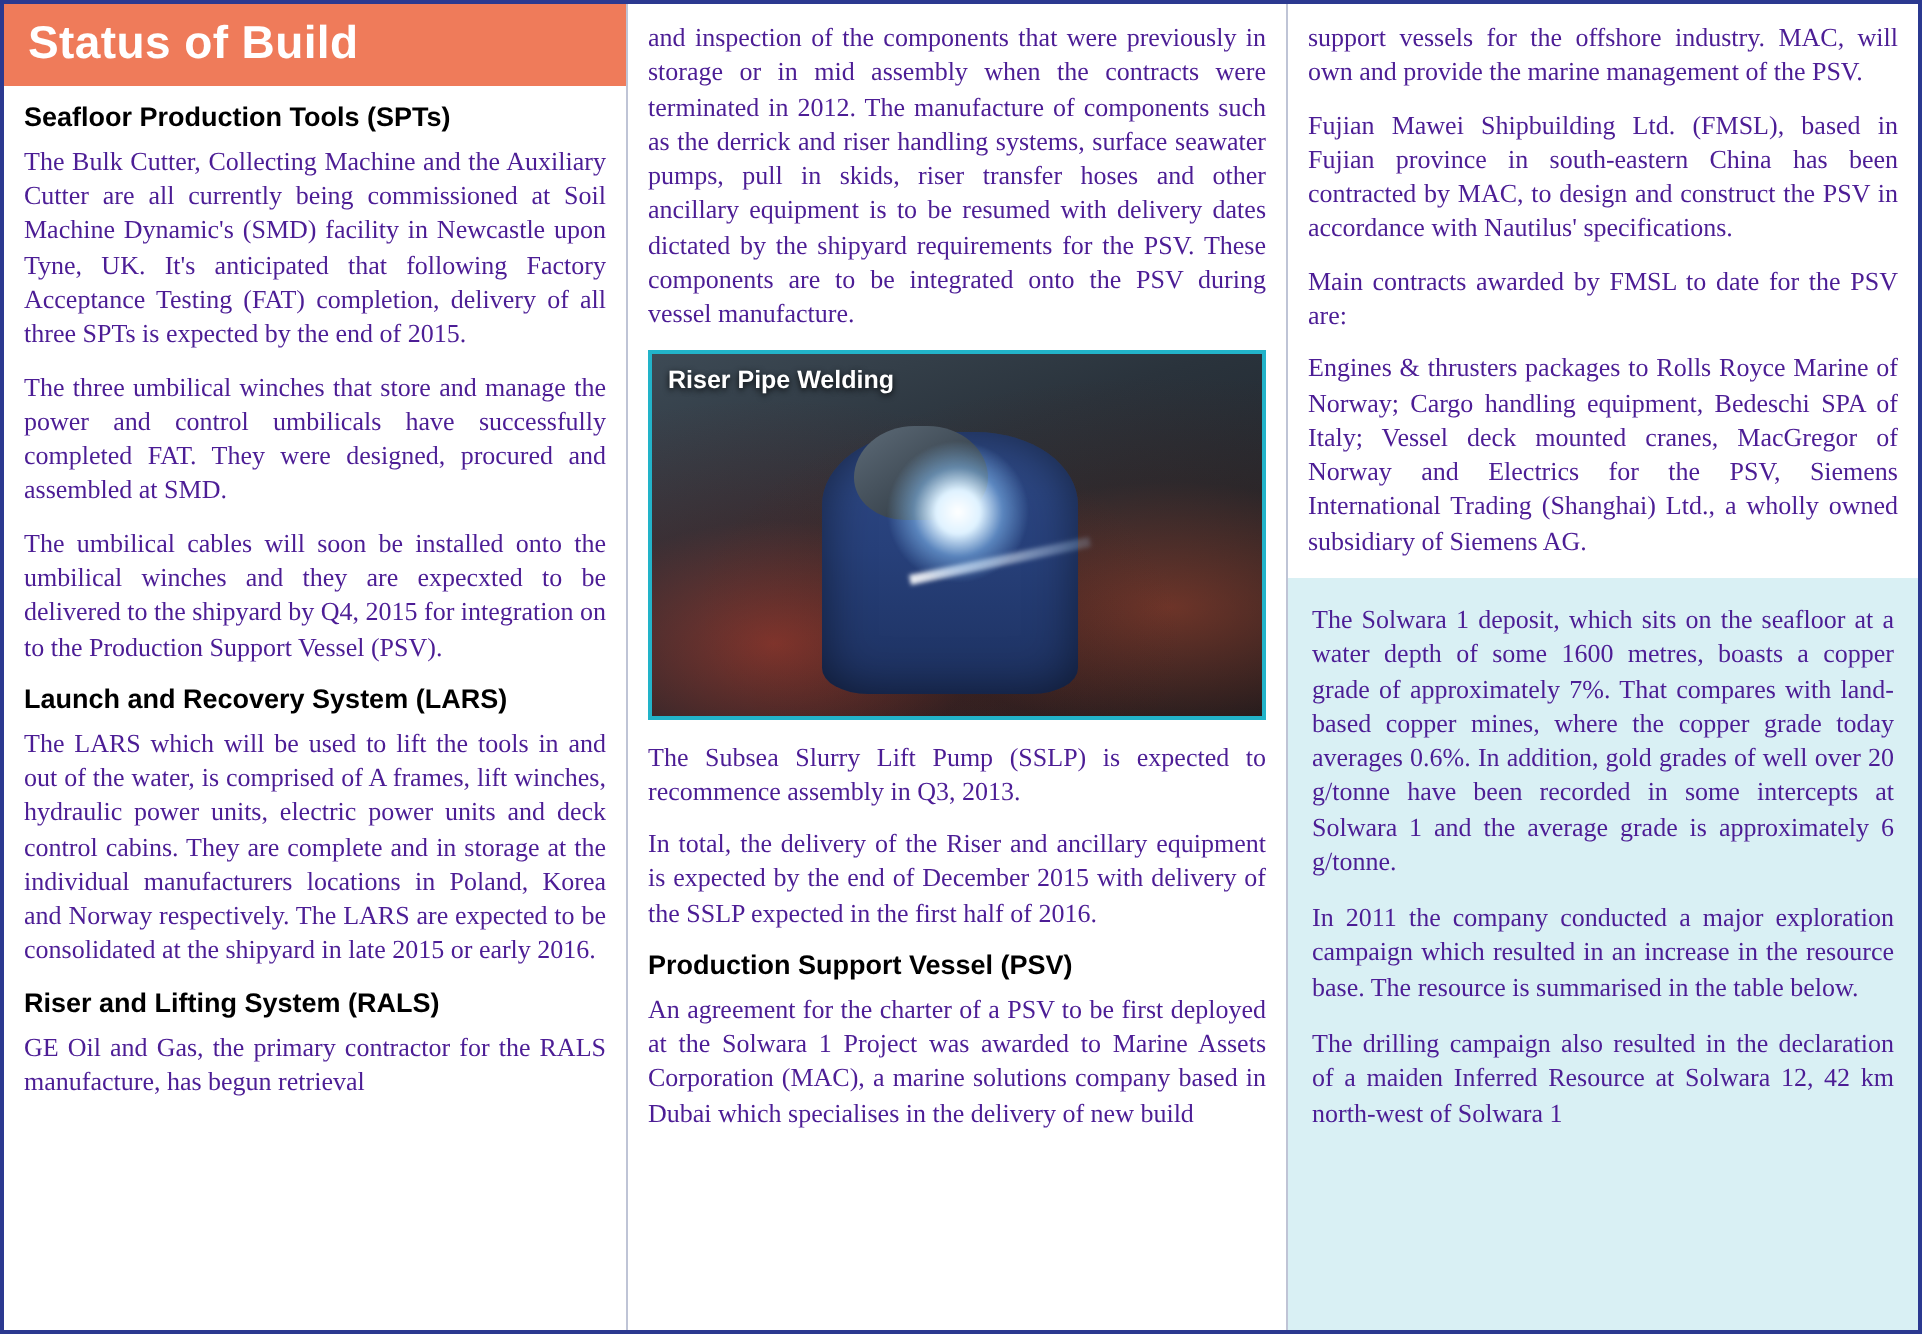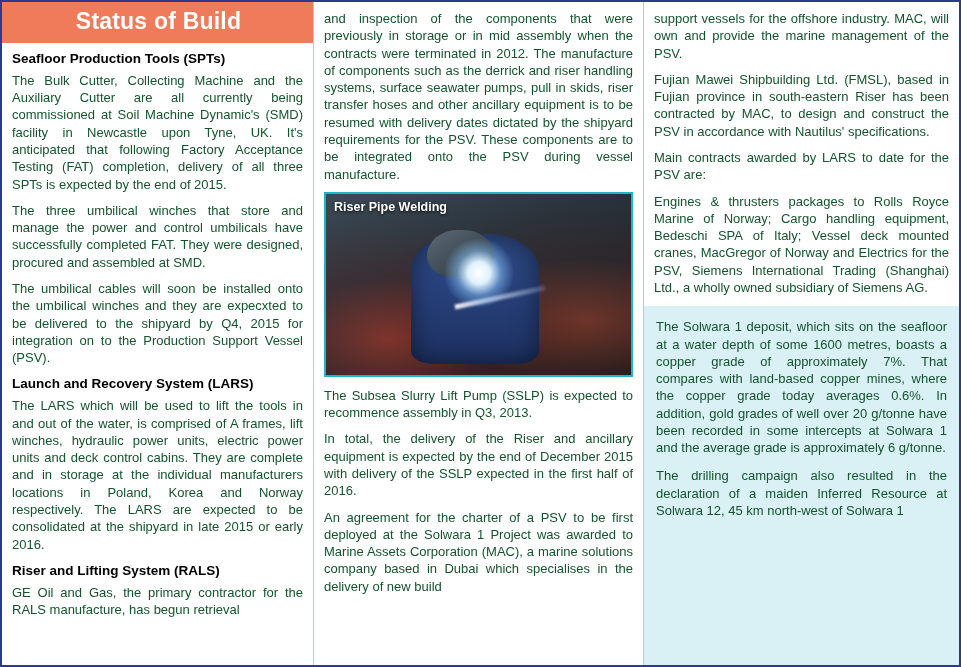--- a/index.html
+++ b/index.html
@@ -44,41 +44,41 @@
   }
 
   .status-banner {
     background: #ef7b5a;
     color: #ffffff;
     font-size: 23px;
     font-weight: bold;
     padding: 6px 10px 8px 12px;
     margin: 0 -10px 8px -10px;
     letter-spacing: 0.2px;
-    text-align: center;
   }
 
   h3.sub {
     font-size: 13.5px;
     font-weight: bold;
     color: #000000;
     margin: 10px 0 4px 0;
     line-height: 1.25;
   }
   .col-left h3.sub:first-of-type {
     margin-top: 2px;
   }
   p.body {
     font-size: 13px;
     line-height: 1.33;
-    color: #14532d;
+    color: #4c1d95;
     margin: 0 0 9px 0;
     text-align: justify;
     text-justify: inter-word;
     hyphens: auto;
+    font-family: Liberation Serif, serif;
   }
   p.body.last {
     margin-bottom: 16px;
   }
 
   
   .figure {
     position: relative;
     margin: 6px 0 10px 0;
     border: 2px solid #22b3c9;
@@ -189,29 +189,31 @@
           <div class="helmet"></div>
           <div class="glowbar"></div>
           <div class="spark"></div>
         </div>
         <div class="caption">Riser Pipe Welding</div>
       </div>
 
       <p class="body">The Subsea Slurry Lift Pump (SSLP) is expected to recommence assembly in Q3, 2013.</p>
       <p class="body">In total, the delivery of the Riser and ancillary equipment is expected by the end of December 2015 with delivery of the SSLP expected in the first half of 2016.</p>
 
+      <h3 class="sub">Production Support Vessel (PSV)</h3>
       <p class="body last">An agreement for the charter of a PSV to be first deployed at the Solwara 1 Project was awarded to Marine Assets Corporation (MAC), a marine solutions company based in Dubai which specialises in the delivery of new build</p>
     </div>
 
     <div class="col col-right">
       <p class="body">support vessels for the offshore industry. MAC, will own and provide the marine management of the PSV.</p>
-      <p class="body">Fujian Mawei Shipbuilding Ltd. (FMSL), based in Fujian province in south-eastern Riser has been contracted by MAC, to design and construct the PSV in accordance with Nautilus' specifications.</p>
-      <p class="body">Main contracts awarded by LARS to date for the PSV are:</p>
+      <p class="body">Fujian Mawei Shipbuilding Ltd. (FMSL), based in Fujian province in south-eastern China has been contracted by MAC, to design and construct the PSV in accordance with Nautilus' specifications.</p>
+      <p class="body">Main contracts awarded by FMSL to date for the PSV are:</p>
       <p class="body">Engines &amp; thrusters packages to Rolls Royce Marine of Norway; Cargo handling equipment, Bedeschi SPA of Italy; Vessel deck mounted cranes, MacGregor of Norway and  Electrics for the PSV, Siemens International Trading (Shanghai) Ltd., a wholly owned subsidiary of Siemens AG.</p>
 
       <div class="highlight">
         <p class="body">The Solwara 1 deposit, which sits on the seafloor at a water depth of some 1600 metres, boasts a copper grade of approximately 7%. That compares with land-based copper mines, where the copper grade today averages 0.6%.  In addition, gold grades of well over 20 g/tonne have been recorded in some intercepts at Solwara 1 and the average grade is approximately 6 g/tonne.</p>
-        <p class="body last">The drilling campaign also resulted in the declaration of a maiden Inferred Resource at Solwara 12, 45 km north-west of Solwara 1</p>
+        <p class="body">In 2011 the company conducted a major exploration campaign which resulted in an increase in the resource base. The resource is summarised in the table below.</p>
+        <p class="body last">The drilling campaign also resulted in the declaration of a maiden Inferred Resource at Solwara 12, 42 km north-west of Solwara 1</p>
       </div>
     </div>
 
   </div>
 </div>
 
 </body></html>

